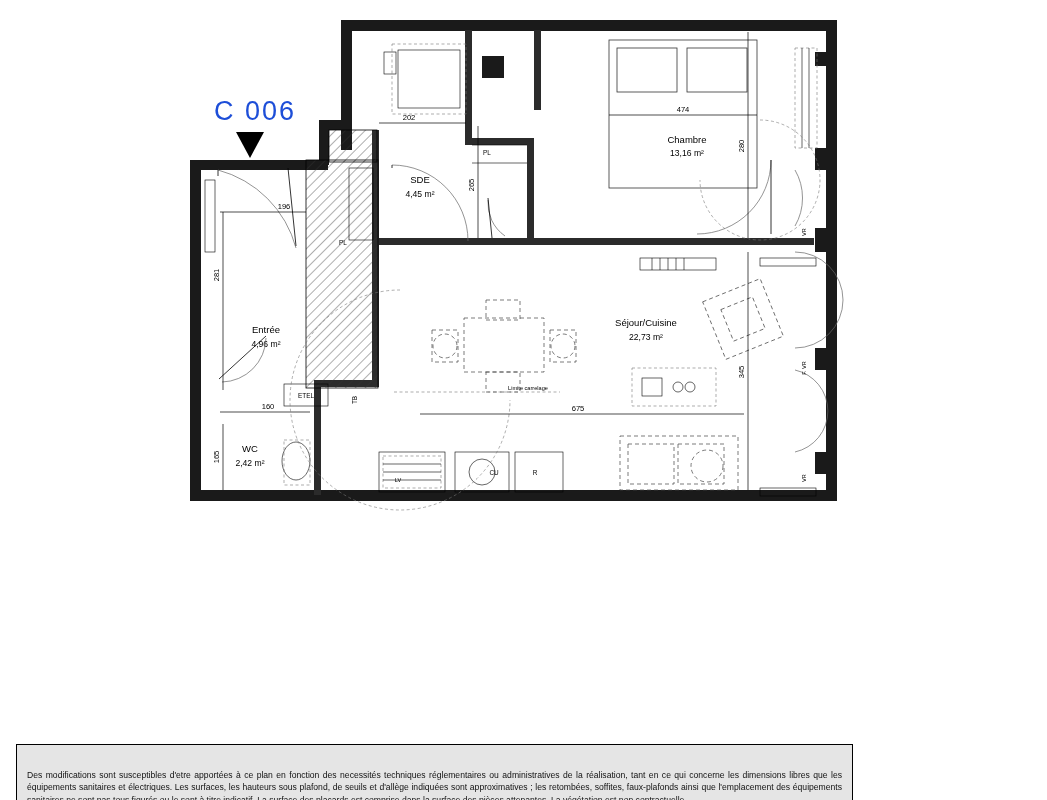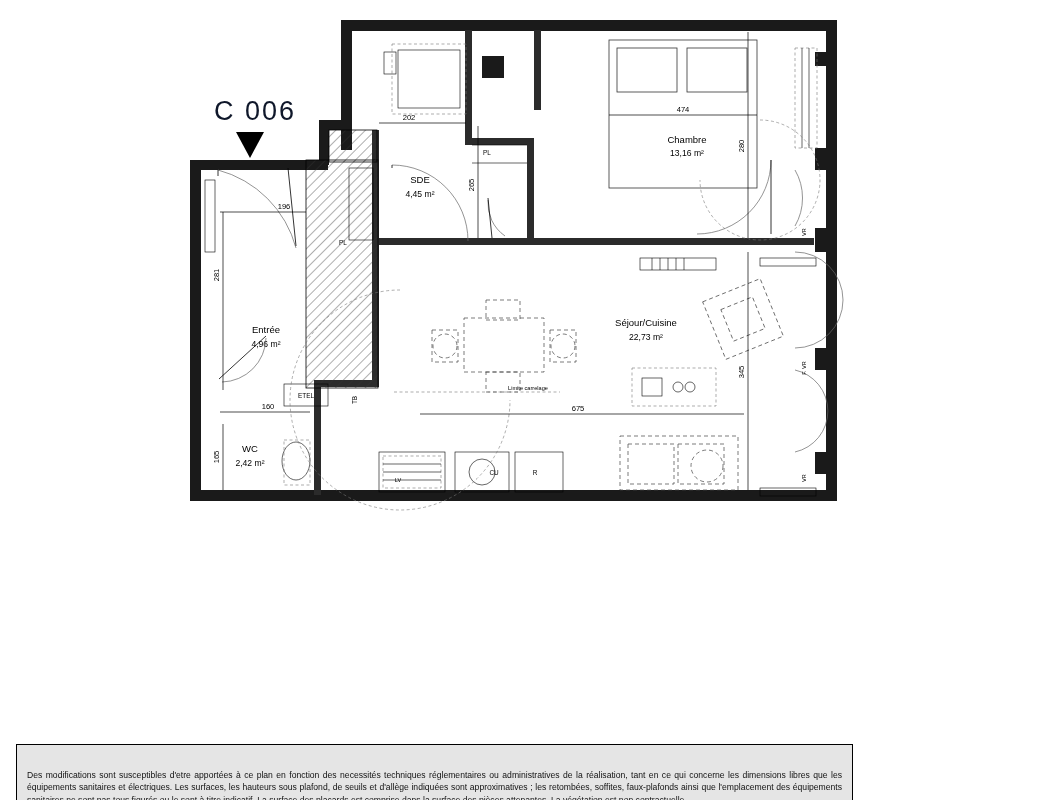--- a/index.html
+++ b/index.html
@@ -43,21 +43,21 @@
     line-height: 1.45;
     color: #111;
     text-align: justify;
   }
   .unit-code {
     position: absolute;
     left: 214px;
     top: 96px;
     font-size: 27px;
     letter-spacing: 2px;
-    color: #0f172a;
+    color: #1d4ed8;
     font-family: "Liberation Sans", sans-serif;
   }
   .north-marker {
     position: absolute;
     left: 236px;
     top: 132px;
     width: 0;
     height: 0;
     border-left: 14px solid transparent;
     border-right: 14px solid transparent;

